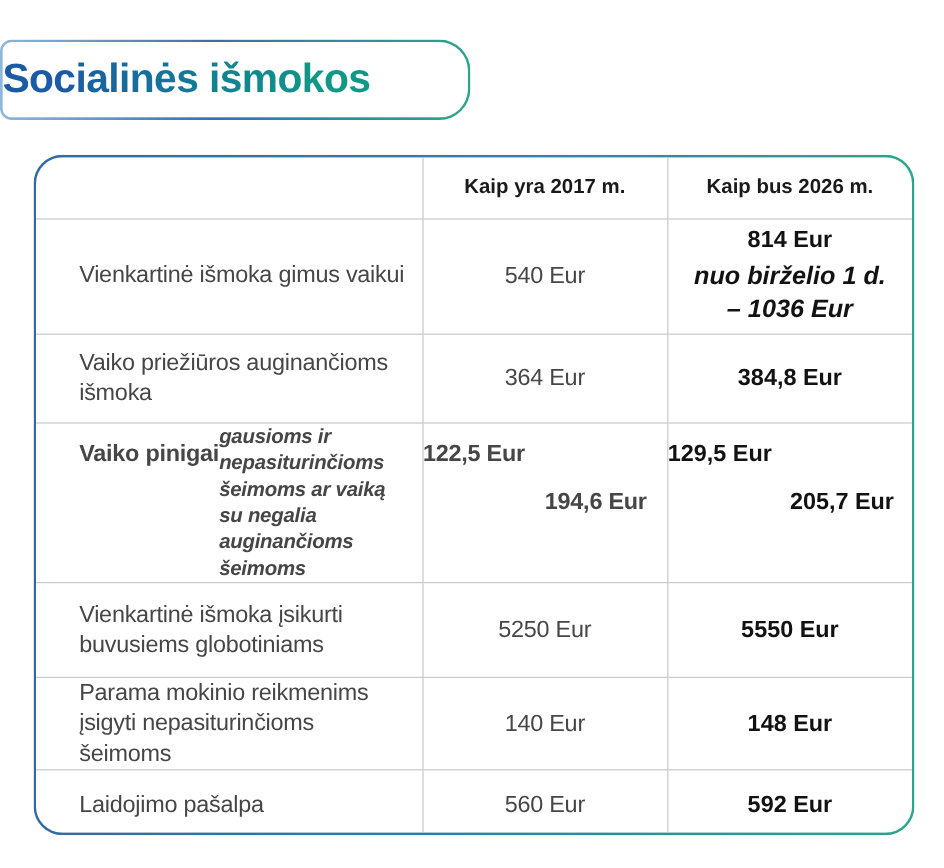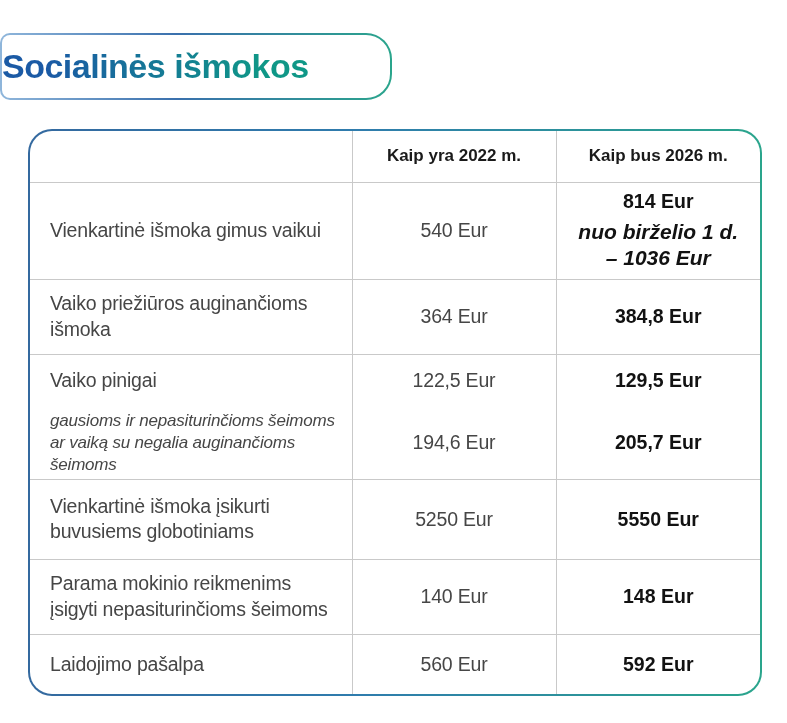--- a/index.html
+++ b/index.html
@@ -36,31 +36,31 @@
       linear-gradient(90deg,#34699f 0%,#2f7cad 45%,#2aa58c 100%) border-box;
     overflow:hidden;
   }
   table{ border-collapse:collapse; width:730px; height:563px; table-layout:fixed; }
   th,td{ border-right:1px solid #c9c9c9; border-bottom:1px solid #c9c9c9; vertical-align:middle; }
   th:last-child, td:last-child{ border-right:none; }
   tr:last-child td{ border-bottom:none; }
 
   thead th{ height:51px; font-size:17px; font-weight:bold; color:#1a1a1a; text-align:center; }
 
-  .lbl{ font-size:19.5px; font-weight:400; color:#464646; padding:0 14px 0 20px; line-height:1.3; letter-spacing:-0.2px; }
+  .lbl{ font-size:19.5px; font-weight:400; color:#464646; padding:0 14px 0 36px; line-height:1.3; letter-spacing:-0.2px; }
   .val{ font-size:19.5px; color:#464646; text-align:center; letter-spacing:-0.2px; }
   .bval{ font-size:19.5px; font-weight:bold; color:#121212; text-align:center; }
 
   .fut-note{ font-size:21px; font-style:italic; font-weight:bold; color:#121212;
              line-height:1.25; max-width:175px; margin:6px auto 0; text-align:center; }
 
   .sub-note{ font-size:17px; font-style:italic; color:#464646; line-height:1.3; }
 
   
-  .dual{ display:flex; flex-direction:column; height:100%; }
+  .dual{ display:flex; flex-direction:row; height:100%;font-weight:bold; }
   .dual .a{ height:52px; display:flex; align-items:center; }
   .dual .b{ flex:1; display:flex; align-items:center; }
   .dual.ctr .a, .dual.ctr .b{ justify-content:center; }
   td.nopad{ padding-top:0; padding-bottom:0; }
 </style>
 </head>
 <body>
 
 <div class="title-box">
   <span class="title-text">Socialinės išmokos</span>
@@ -69,21 +69,21 @@
 <div class="table-card">
   <table>
     <colgroup>
         <col style="width:322px">
         <col style="width:204px">
         <col style="width:204px">
       </colgroup>
     <thead>
       <tr>
         <th></th>
-        <th>Kaip yra 2022 m.</th>
+        <th>Kaip yra 2017 m.</th>
         <th>Kaip bus 2026 m.</th>
       </tr>
     </thead>
     <tbody>
       <tr style="height:96px">
         <td class="lbl">Vienkartinė išmoka gimus vaikui</td>
         <td class="val">540 Eur</td>
         <td class="bval">
           <div>814 Eur</div>
           <div class="fut-note">nuo birželio 1 d. – 1036 Eur</div>

